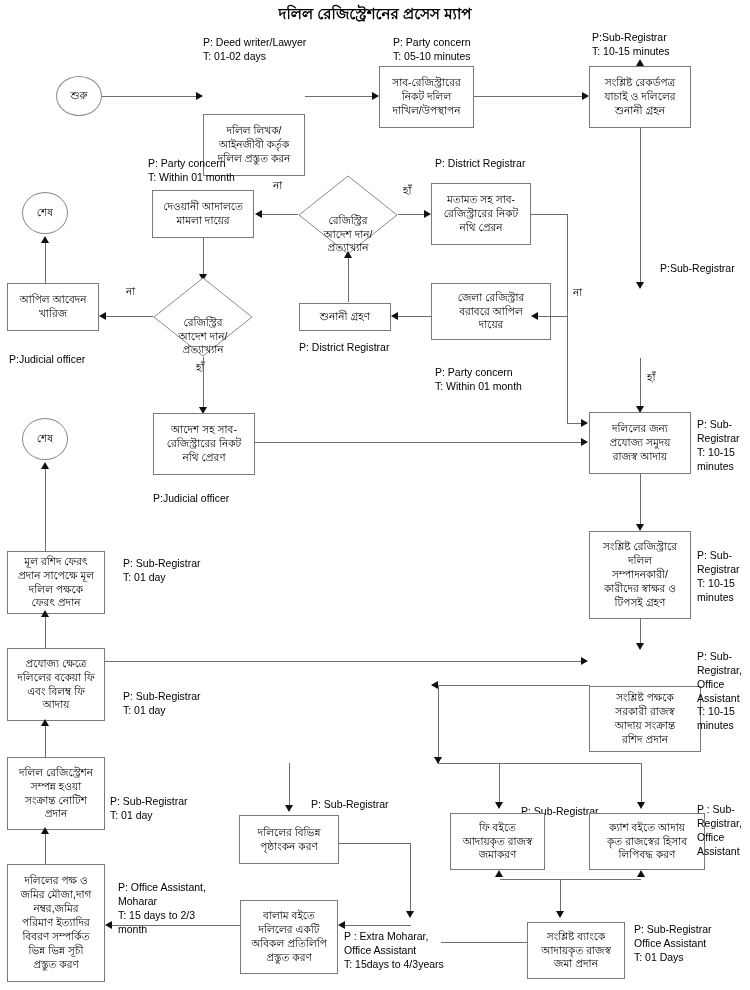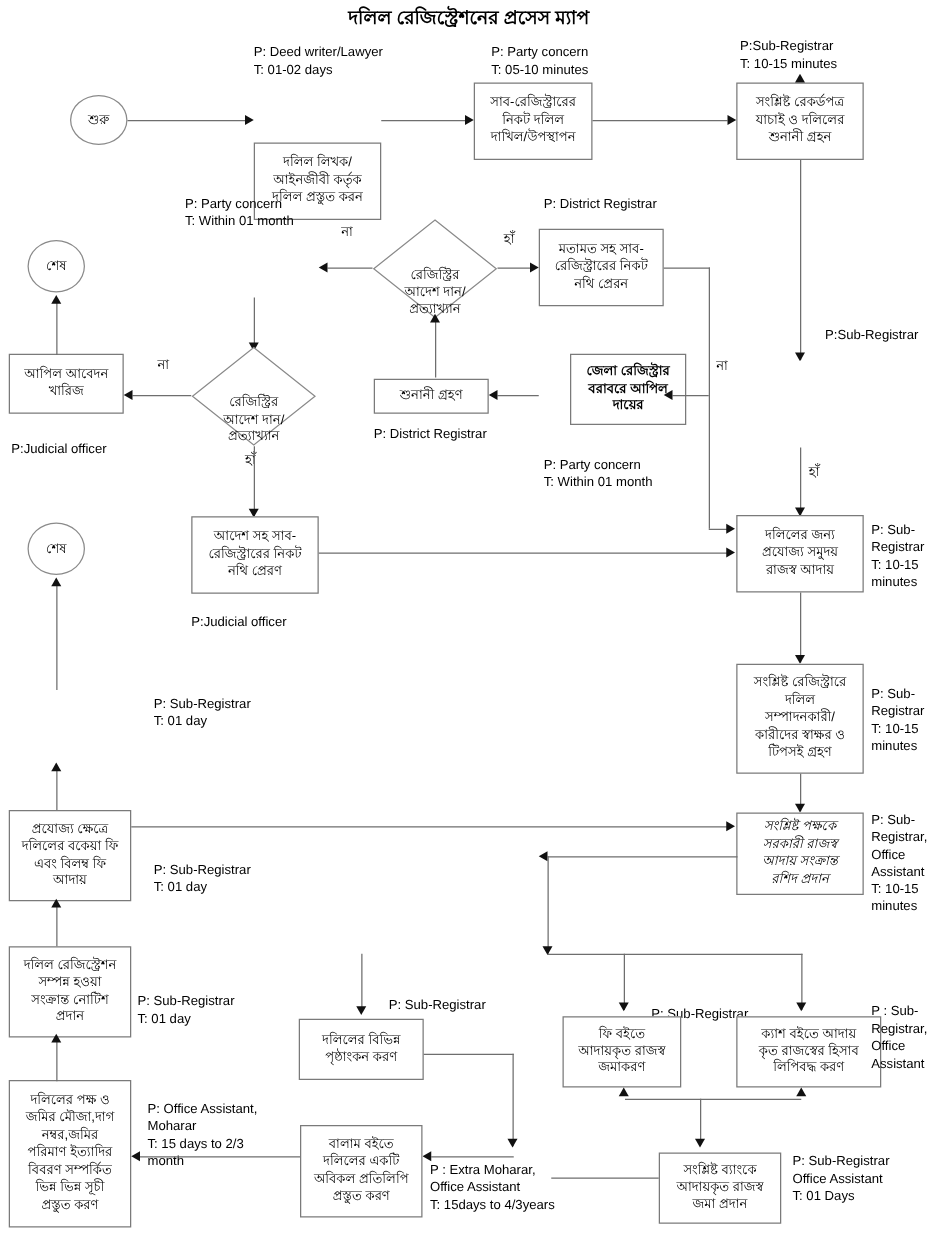--- a/index.html
+++ b/index.html
@@ -153,20 +153,22 @@
   <div class="ln lnv" style="left:640px; top:128px; height:160px;"></div>
   <div class="arr arr-d" style="left:636px; top:282px;"></div>
 
   <div class="anno" style="left:148px; top:157px;">P: Party concern
 T: Within 01 month</div>
   <div class="anno" style="left:435px; top:157px;">P: District Registrar</div>
   <div class="anno" style="left:660px; top:262px;">P:Sub-Registrar</div>
 
   <div class="term" style="left:22px; top:192px; width:46px; height:42px;">শেষ</div>
 
+  <div class="node" style="left:152px; top:190px; width:102px; height:48px;">দেওয়ানী আদালতে
+মামলা দায়ের</div>
 
   <div class="decision" style="left:298px; top:175px; width:100px; height:80px;">
     <svg class="dshape" viewBox="0 0 100 80" preserveAspectRatio="none">
       <polygon points="50,1 99,40 50,79 1,40" fill="#ffffff" stroke="#8a8a8a" stroke-width="1"></polygon>
     </svg>
     <div class="dlabel">রেজিস্ট্রির
 আদেশ দান/
 প্রত্যাখ্যান</div>
   </div>
 
@@ -209,21 +211,21 @@
 প্রত্যাখ্যান</div>
   </div>
 
   <div class="ln lnh" style="left:106px; top:316px; width:47px;"></div>
   <div class="arr arr-l" style="left:99px; top:312px;"></div>
   <div class="elabel" style="left:126px; top:284px;">না</div>
 
   <div class="node" style="left:299px; top:303px; width:92px; height:28px;">শুনানী গ্রহণ</div>
   <div class="anno" style="left:299px; top:341px;">P: District Registrar</div>
 
-  <div class="node" style="left:456px; top:283px; width:93px; height:57px;font-weight:bold;">জেলা রেজিস্ট্রার
+  <div class="node" style="left:431px; top:283px; width:120px; height:57px;">জেলা রেজিস্ট্রার
 বরাবরে আপিল
 দায়ের</div>
   <div class="anno" style="left:435px; top:366px;">P: Party concern
 T: Within 01 month</div>
 
   <div class="ln lnh" style="left:398px; top:316px; width:33px;"></div>
   <div class="arr arr-l" style="left:391px; top:312px;"></div>
 
 
   <div class="ln lnh" style="left:538px; top:316px; width:29px;"></div>
@@ -262,37 +264,41 @@
   <div class="node" style="left:589px; top:531px; width:102px; height:88px;">সংশ্লিষ্ট রেজিস্ট্রারে
 দলিল
 সম্পাদনকারী/
 কারীদের স্বাক্ষর ও
 টিপসই গ্রহণ</div>
   <div class="anno" style="left:697px; top:549px;">P: Sub-
 Registrar
 T: 10-15
 minutes</div>
 
+  <div class="node" style="left:7px; top:551px; width:98px; height:63px;">মূল রশিদ ফেরৎ
+প্রদান সাপেক্ষে মূল
+দলিল পক্ষকে
+ফেরৎ প্রদান</div>
   <div class="anno" style="left:123px; top:557px;">P: Sub-Registrar
 T: 01 day</div>
 
   <div class="ln lnv" style="left:45px; top:466px; height:86px;"></div>
   <div class="arr arr-u" style="left:41px; top:462px;"></div>
 
   <div class="ln lnv" style="left:640px; top:619px; height:30px;"></div>
   <div class="arr arr-d" style="left:636px; top:643px;"></div>
 
   <div class="node" style="left:7px; top:648px; width:98px; height:73px;">প্রযোজ্য ক্ষেত্রে
 দলিলের বকেয়া ফি
 এবং বিলম্ব ফি
 আদায়</div>
   <div class="anno" style="left:123px; top:690px;">P: Sub-Registrar
 T: 01 day</div>
 
-  <div class="node" style="left:589px; top:650px; width:102px; height:66px;font-style:italic;">সংশ্লিষ্ট পক্ষকে
+  <div class="node" style="left:589px; top:686px; width:112px; height:66px;">সংশ্লিষ্ট পক্ষকে
 সরকারী রাজস্ব
 আদায় সংক্রান্ত
 রশিদ প্রদান</div>
   <div class="anno" style="left:697px; top:650px;">P: Sub-
 Registrar,
 Office
 Assistant
 T: 10-15
 minutes</div>
 

